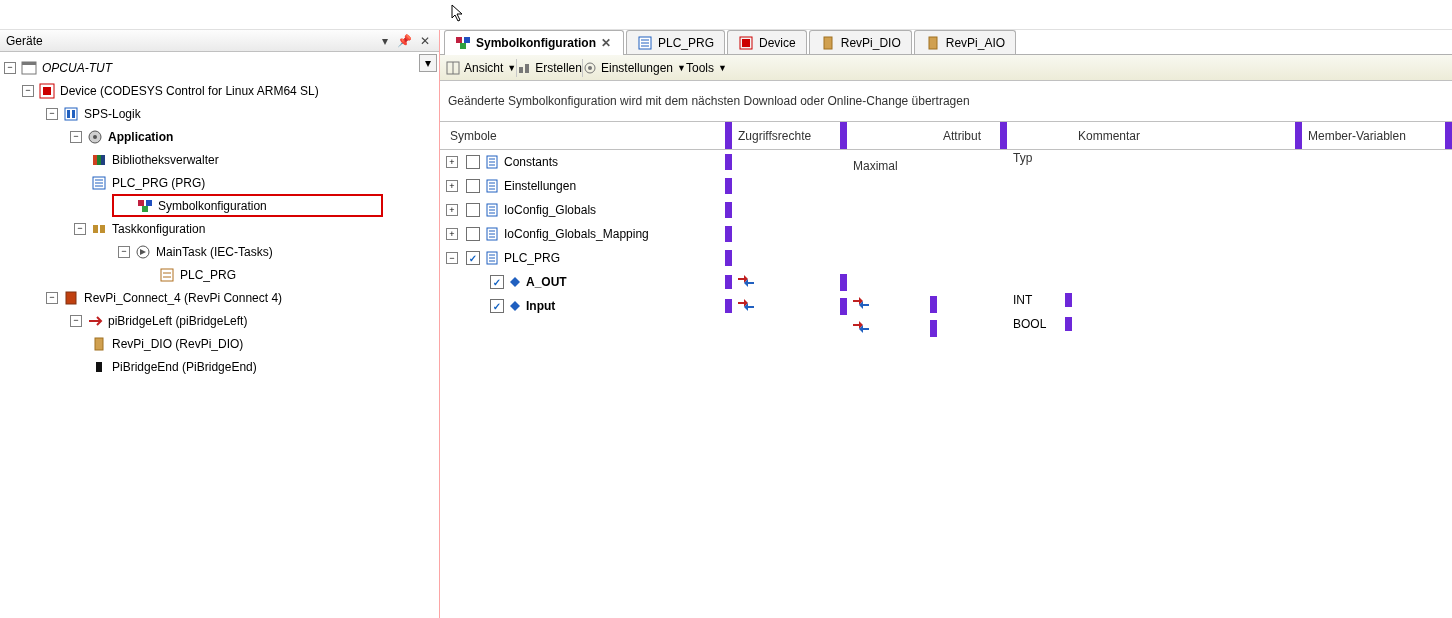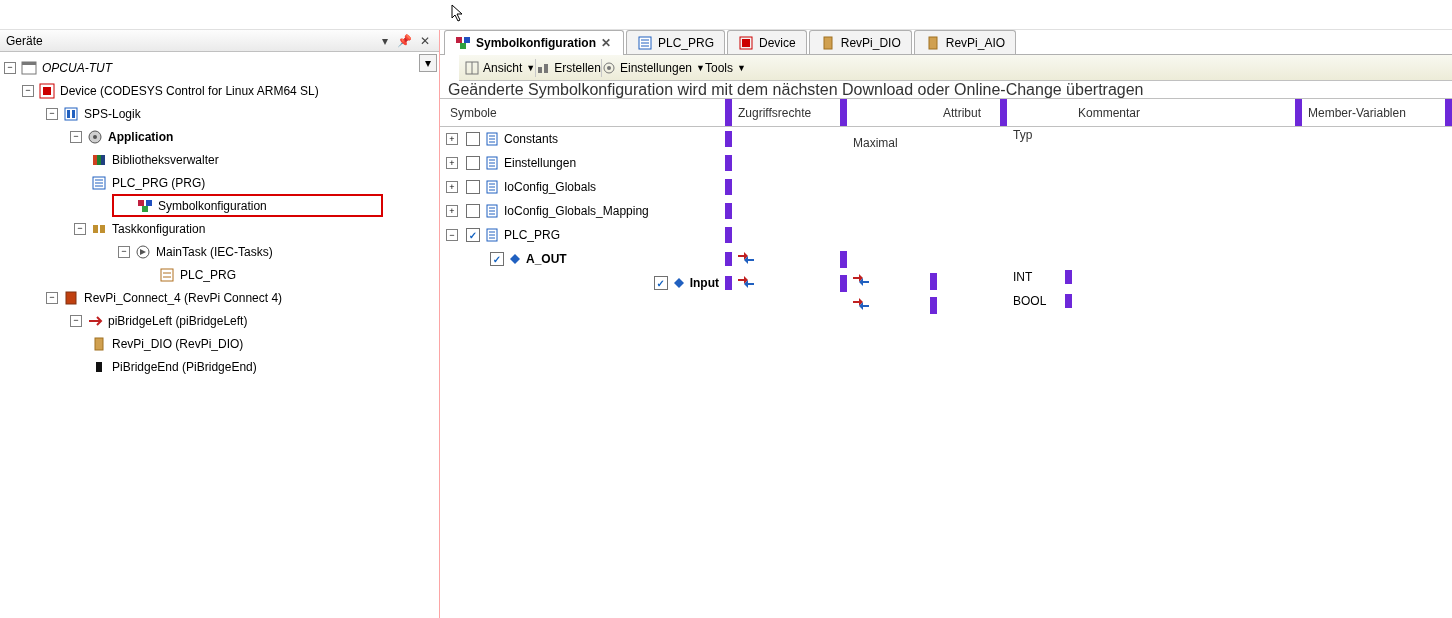--- a/index.html
+++ b/index.html
@@ -86,28 +86,27 @@
   .tab-icon { width:16px;height:16px; display:inline-flex; align-items:center; justify-content:center;}
 
   .toolbar {
     height: 26px;
     background: linear-gradient(#f8f8f0,#edecd8);
     border-bottom:1px solid #c0c0c0;
     display:flex; align-items:center;
     padding: 0 6px;
     gap: 0;
     font-size:12px;
-    margin-left:19px;
   }
   .toolbar .tbtn { display:flex; align-items:center; gap:4px; cursor:pointer;}
   .sep { width:1px; height:18px; background:#c7c7c7; }
 
   .infobar {
-    height: 18px; background:#fff; border-bottom:1px solid #c0c0c0;
-    display:flex; align-items:center; padding:0 8px; font-size:16px; color:#333;
+    height: 41px; background:#fff; border-bottom:1px solid #c0c0c0;
+    display:flex; align-items:center; padding:0 8px; font-size:12px; color:#333;
   }
 
   .grid-hdr {
     height: 28px;
     display:flex;
     border-bottom:1px solid #c0c0c0;
     font-size:12px; color:#333;
     background:#fff;
   }
   .col { display:flex; align-items:center; padding:0 6px; border-right:7px solid #6d28d9;}
@@ -564,21 +563,21 @@
         </div>
         <div class="col c-att"></div>
         <div class="col c-typ">
             <span>INT</span>
           </div>
         <div class="col c-mem"></div>
           <div class="col c-kom"></div>
       </div>
 
       <div class="gr">
-        <div class="col c-sym ind-1" style="padding-left:50px;justify-content:flex-end;">
+        <div class="col c-sym ind-1" style="padding-left:50px;">
           <span class="chk checked"></span>
           <span class="var-icon">
             <svg width="12" height="12">
                 <polygon points="6,1 11,6 6,11 1,6" fill="#2060c0"></polygon>
               </svg>
           </span>
           <span class="bold">Input</span>
         </div>
         <div class="col c-acc">
           <span class="access-icon">

